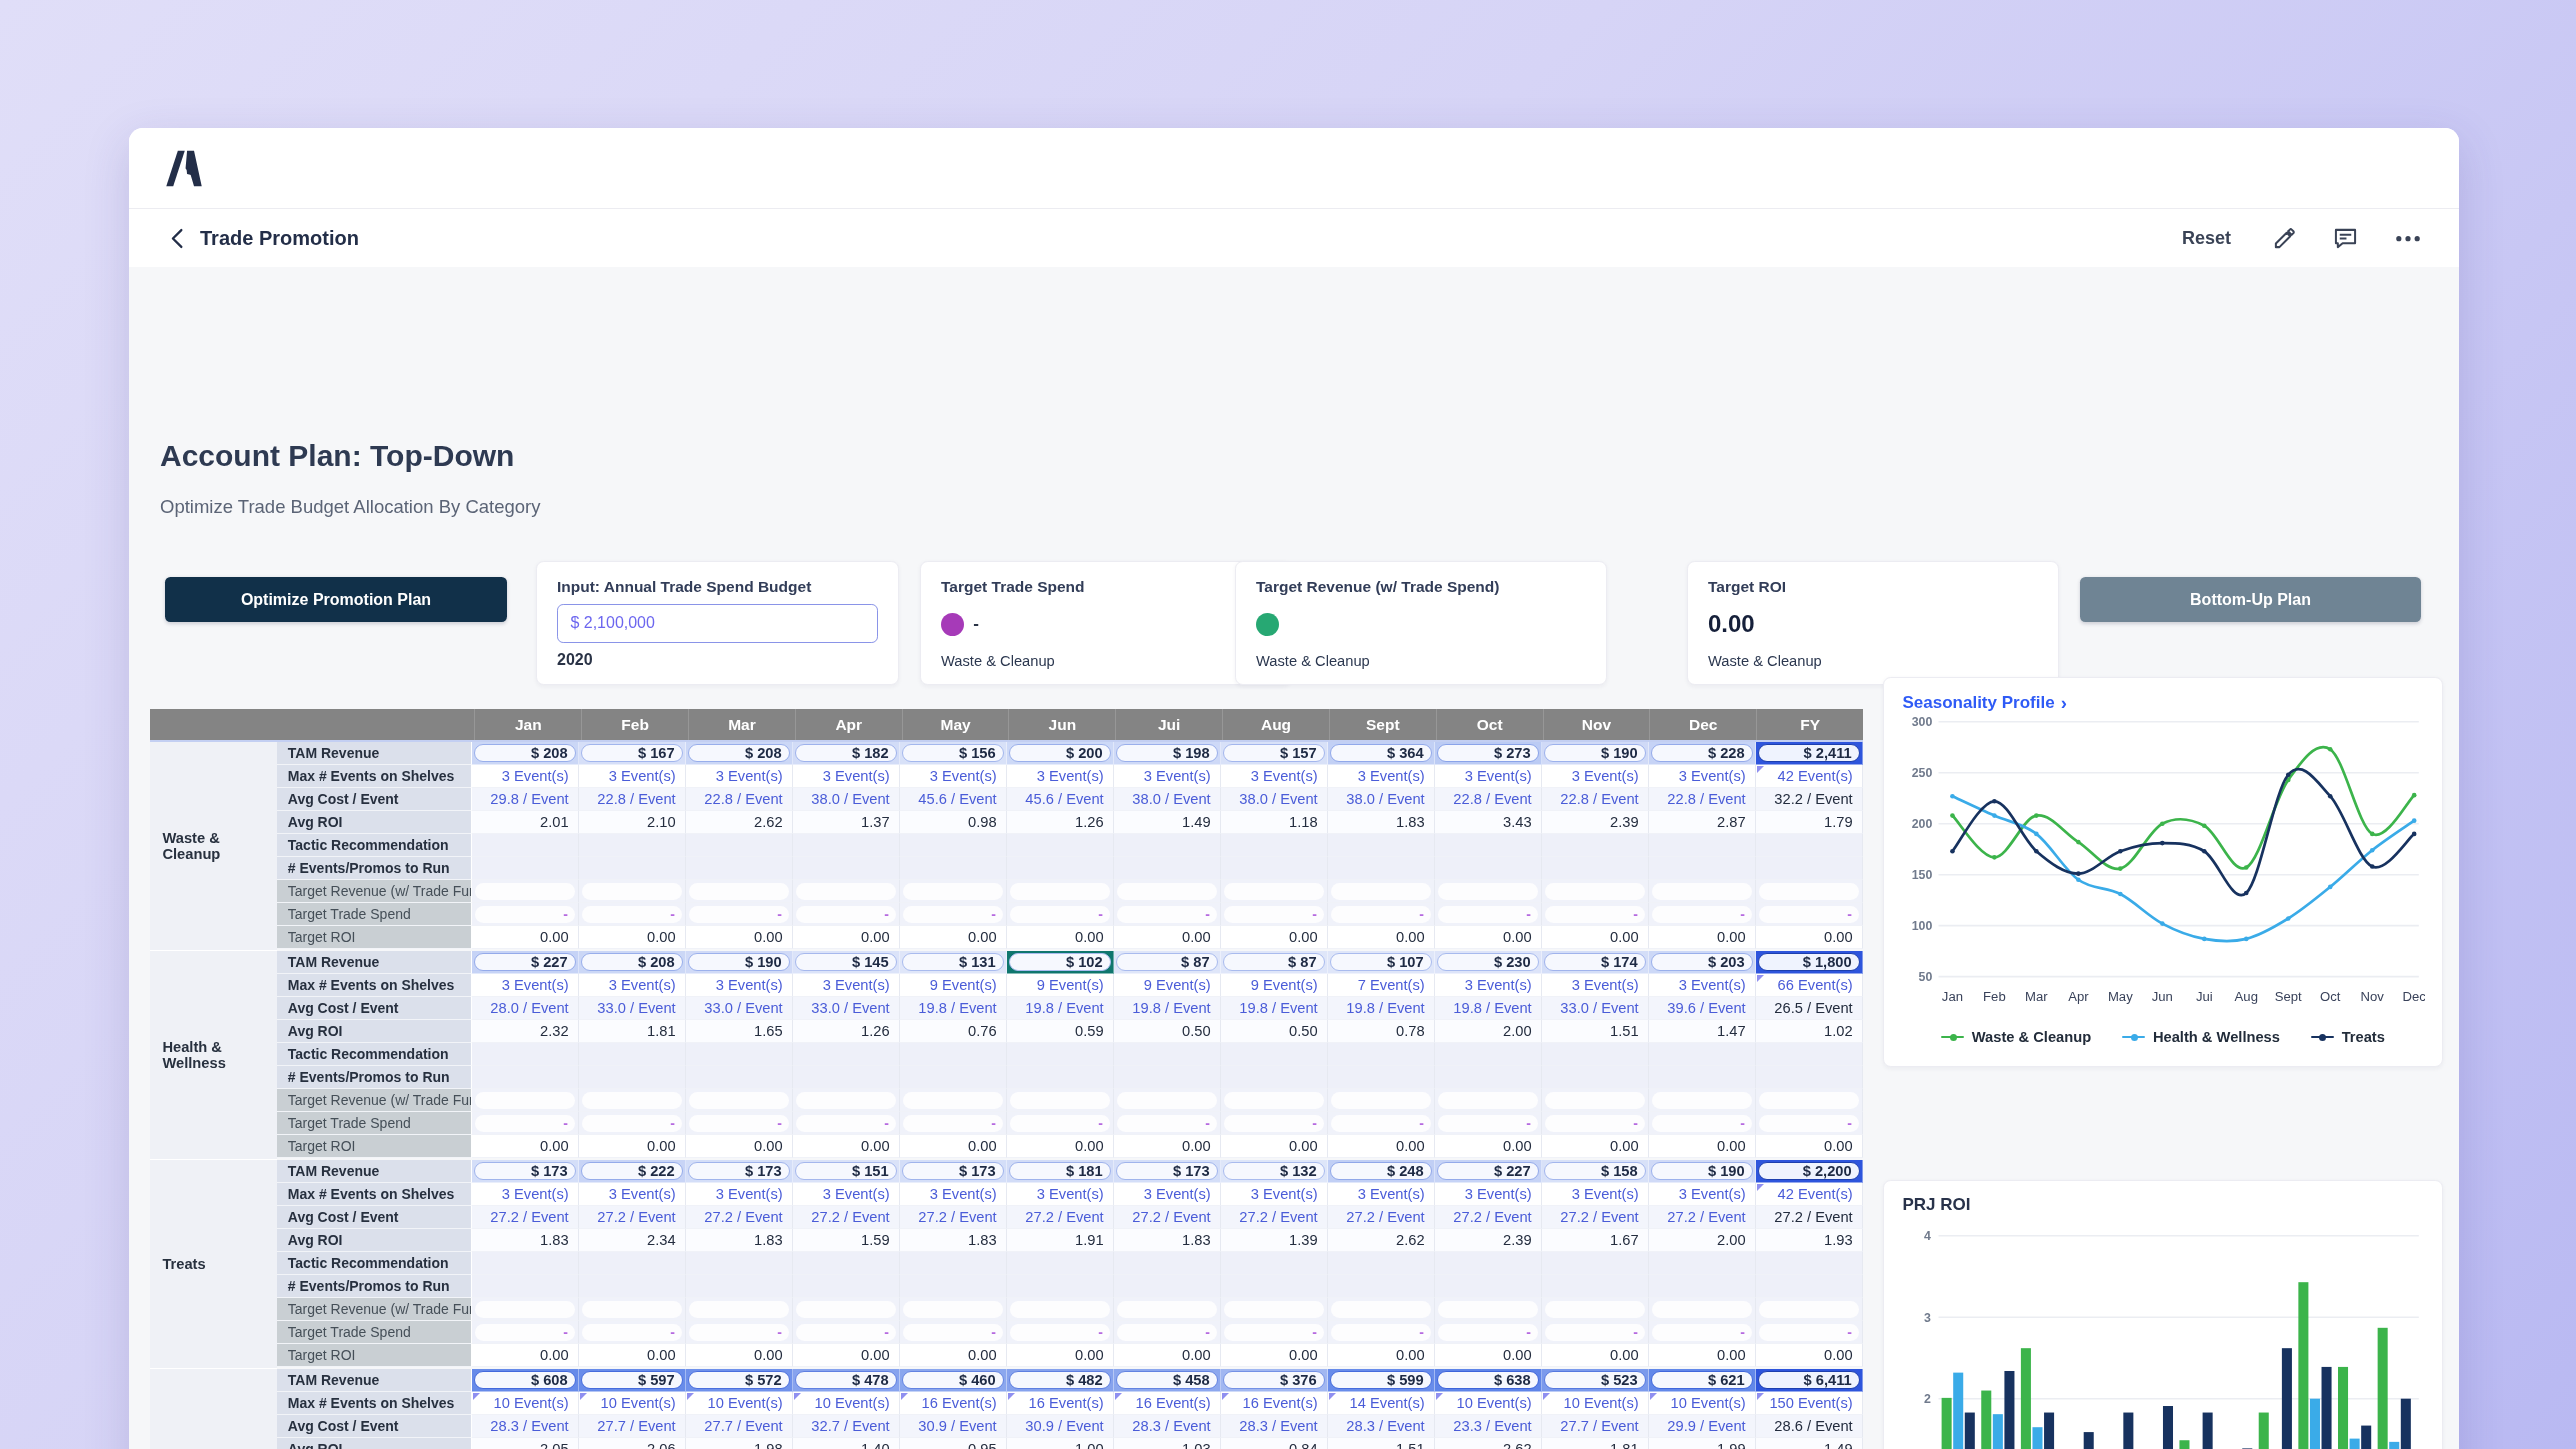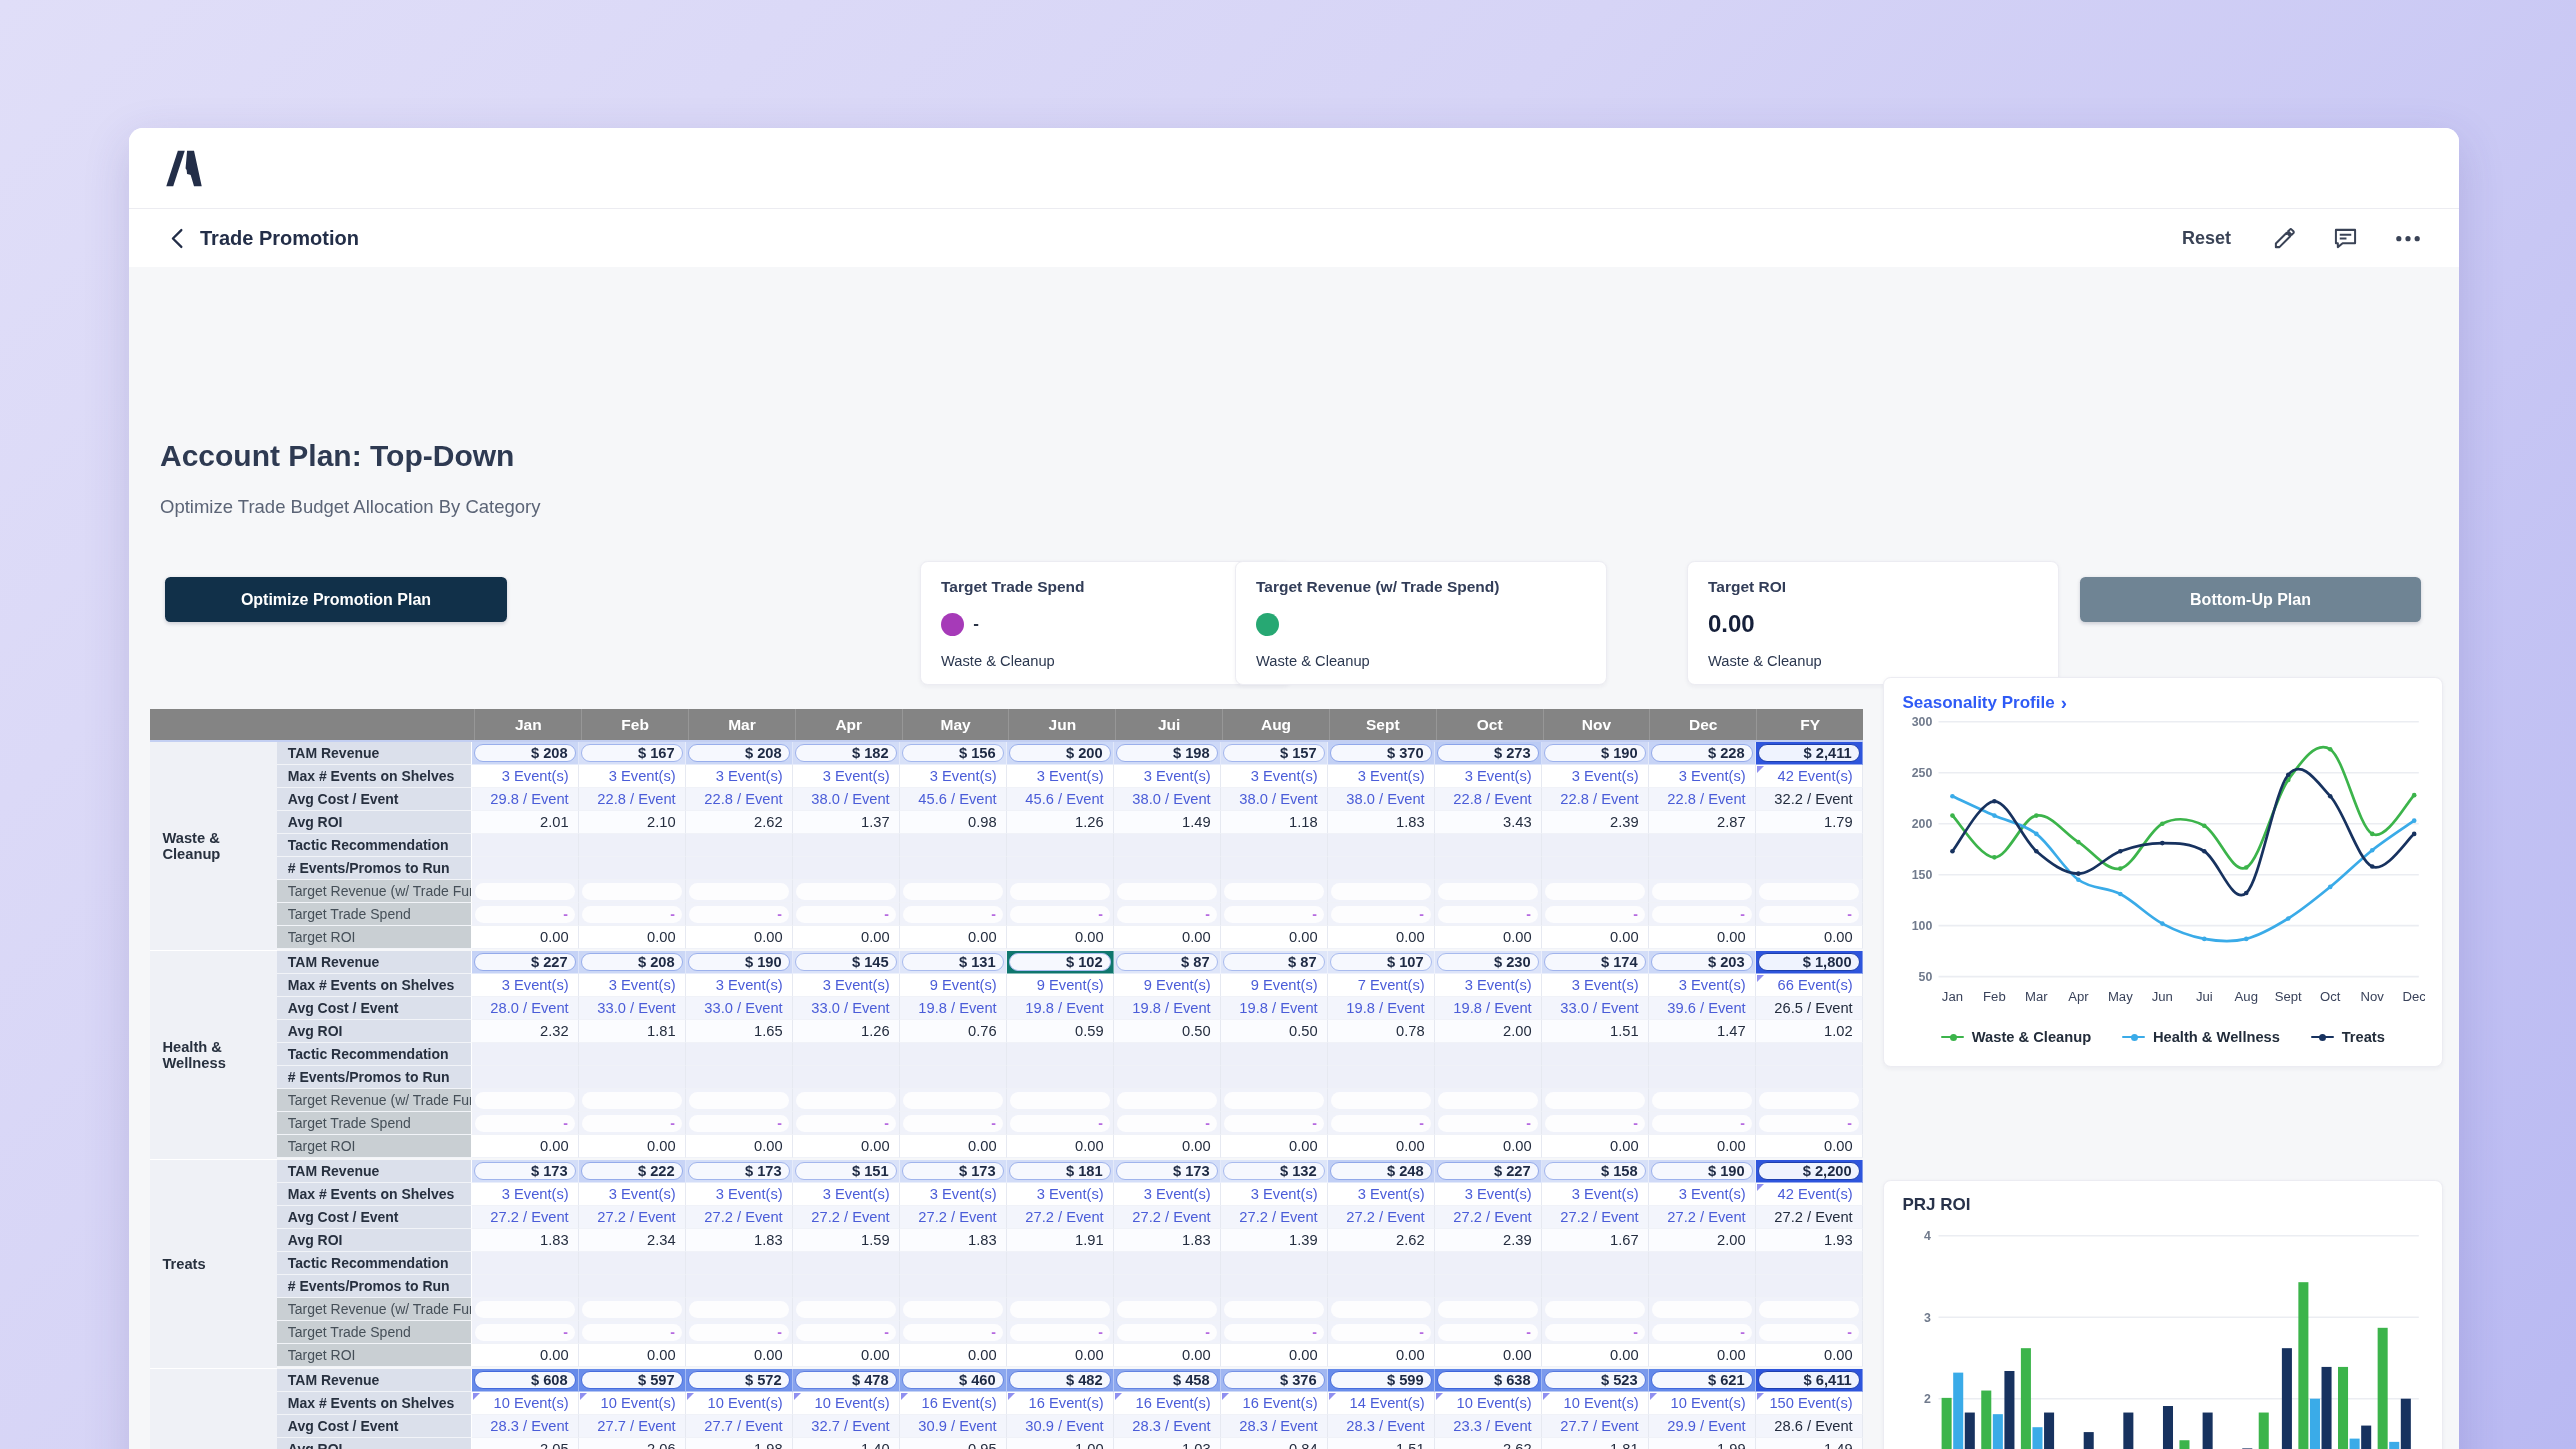--- a/index.html
+++ b/index.html
@@ -132,20 +132,25 @@
         </button>
       </div>
     </nav>
 
     <main class="content">
       <h1 class="page-title" style="position:absolute;left:31px;top:172px;">Account Plan: Top-Down</h1>
       <p class="page-subtitle">Optimize Trade Budget Allocation By Category</p>
 
       <button class="btn btn-optimize">Optimize Promotion Plan</button>
 
+      <div class="kpi-card c1">
+        <div class="kpi-label">Input: Annual Trade Spend Budget</div>
+        <input class="budget-input" type="text" value="$ 2,100,000" style="">
+        <div class="kpi-footer" style="font-weight:700;font-size:16px;color:#2a3346;">2020</div>
+      </div>
 
       <div class="kpi-card c2">
         <div class="kpi-label">Target Trade Spend</div>
         <div class="kpi-mid">
           <span class="dot" id="dot-purple" style="background: rgb(166, 58, 184);"></span>
           <span class="kpi-dash">-</span>
         </div>
         <div class="kpi-footer">Waste &amp; Cleanup</div>
       </div>
 
@@ -206,21 +211,21 @@
                 <div class="cell tam" style="background: rgb(205, 217, 247);">
                   <div class="pill" style="border: 1.5px solid rgb(154, 175, 235);">$ 200</div>
                 </div>
                 <div class="cell tam" style="background: rgb(206, 217, 247);">
                   <div class="pill" style="border: 1.5px solid rgb(154, 175, 235);">$ 198</div>
                 </div>
                 <div class="cell tam" style="background: rgb(216, 225, 248);">
                   <div class="pill" style="border: 1.5px solid rgb(163, 182, 237);">$ 157</div>
                 </div>
                 <div class="cell tam" style="background: rgb(194, 208, 245);">
-                  <div class="pill" style="border: 1.5px solid rgb(145, 168, 234);">$ 370</div>
+                  <div class="pill" style="border: 1.5px solid rgb(145, 168, 234);">$ 364</div>
                 </div>
                 <div class="cell tam" style="background: rgb(187, 203, 244);">
                   <div class="pill" style="border: 1.5px solid rgb(138, 163, 233);">$ 273</div>
                 </div>
                 <div class="cell tam" style="background: rgb(208, 218, 247);">
                   <div class="pill" style="border: 1.5px solid rgb(156, 177, 236);">$ 190</div>
                 </div>
                 <div class="cell tam" style="background: rgb(198, 211, 246);">
                   <div class="pill" style="border: 1.5px solid rgb(148, 170, 234);">$ 228</div>
                 </div>

